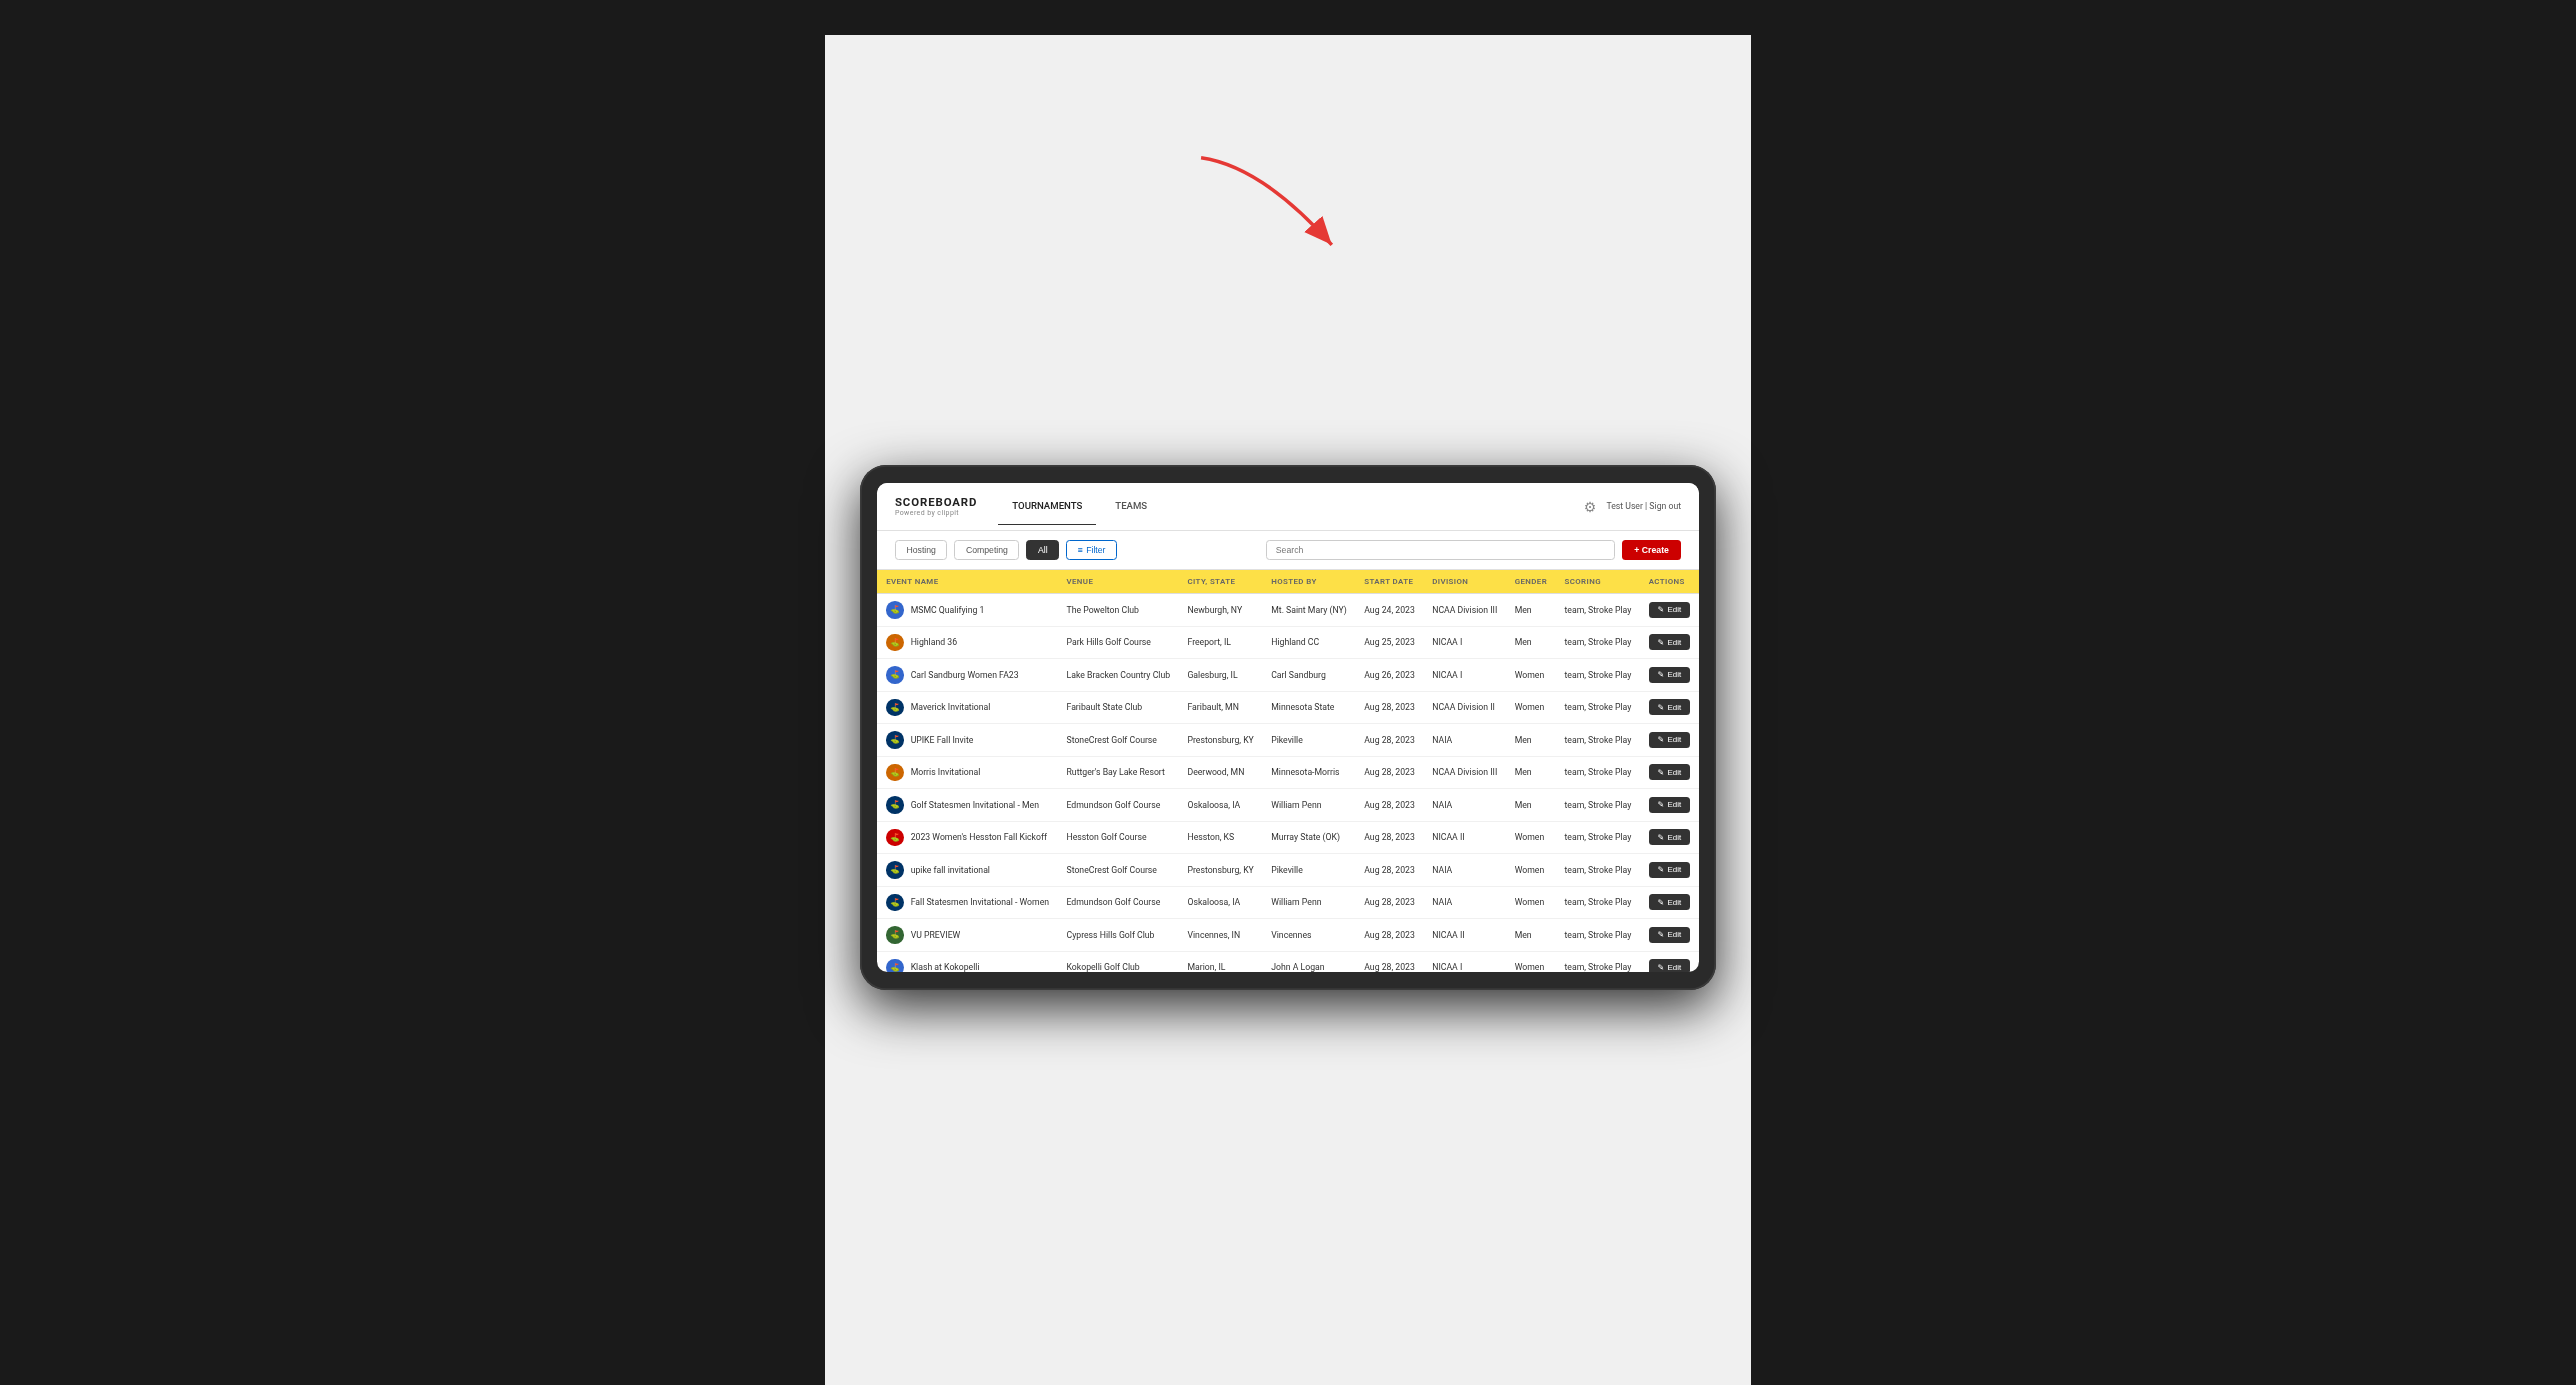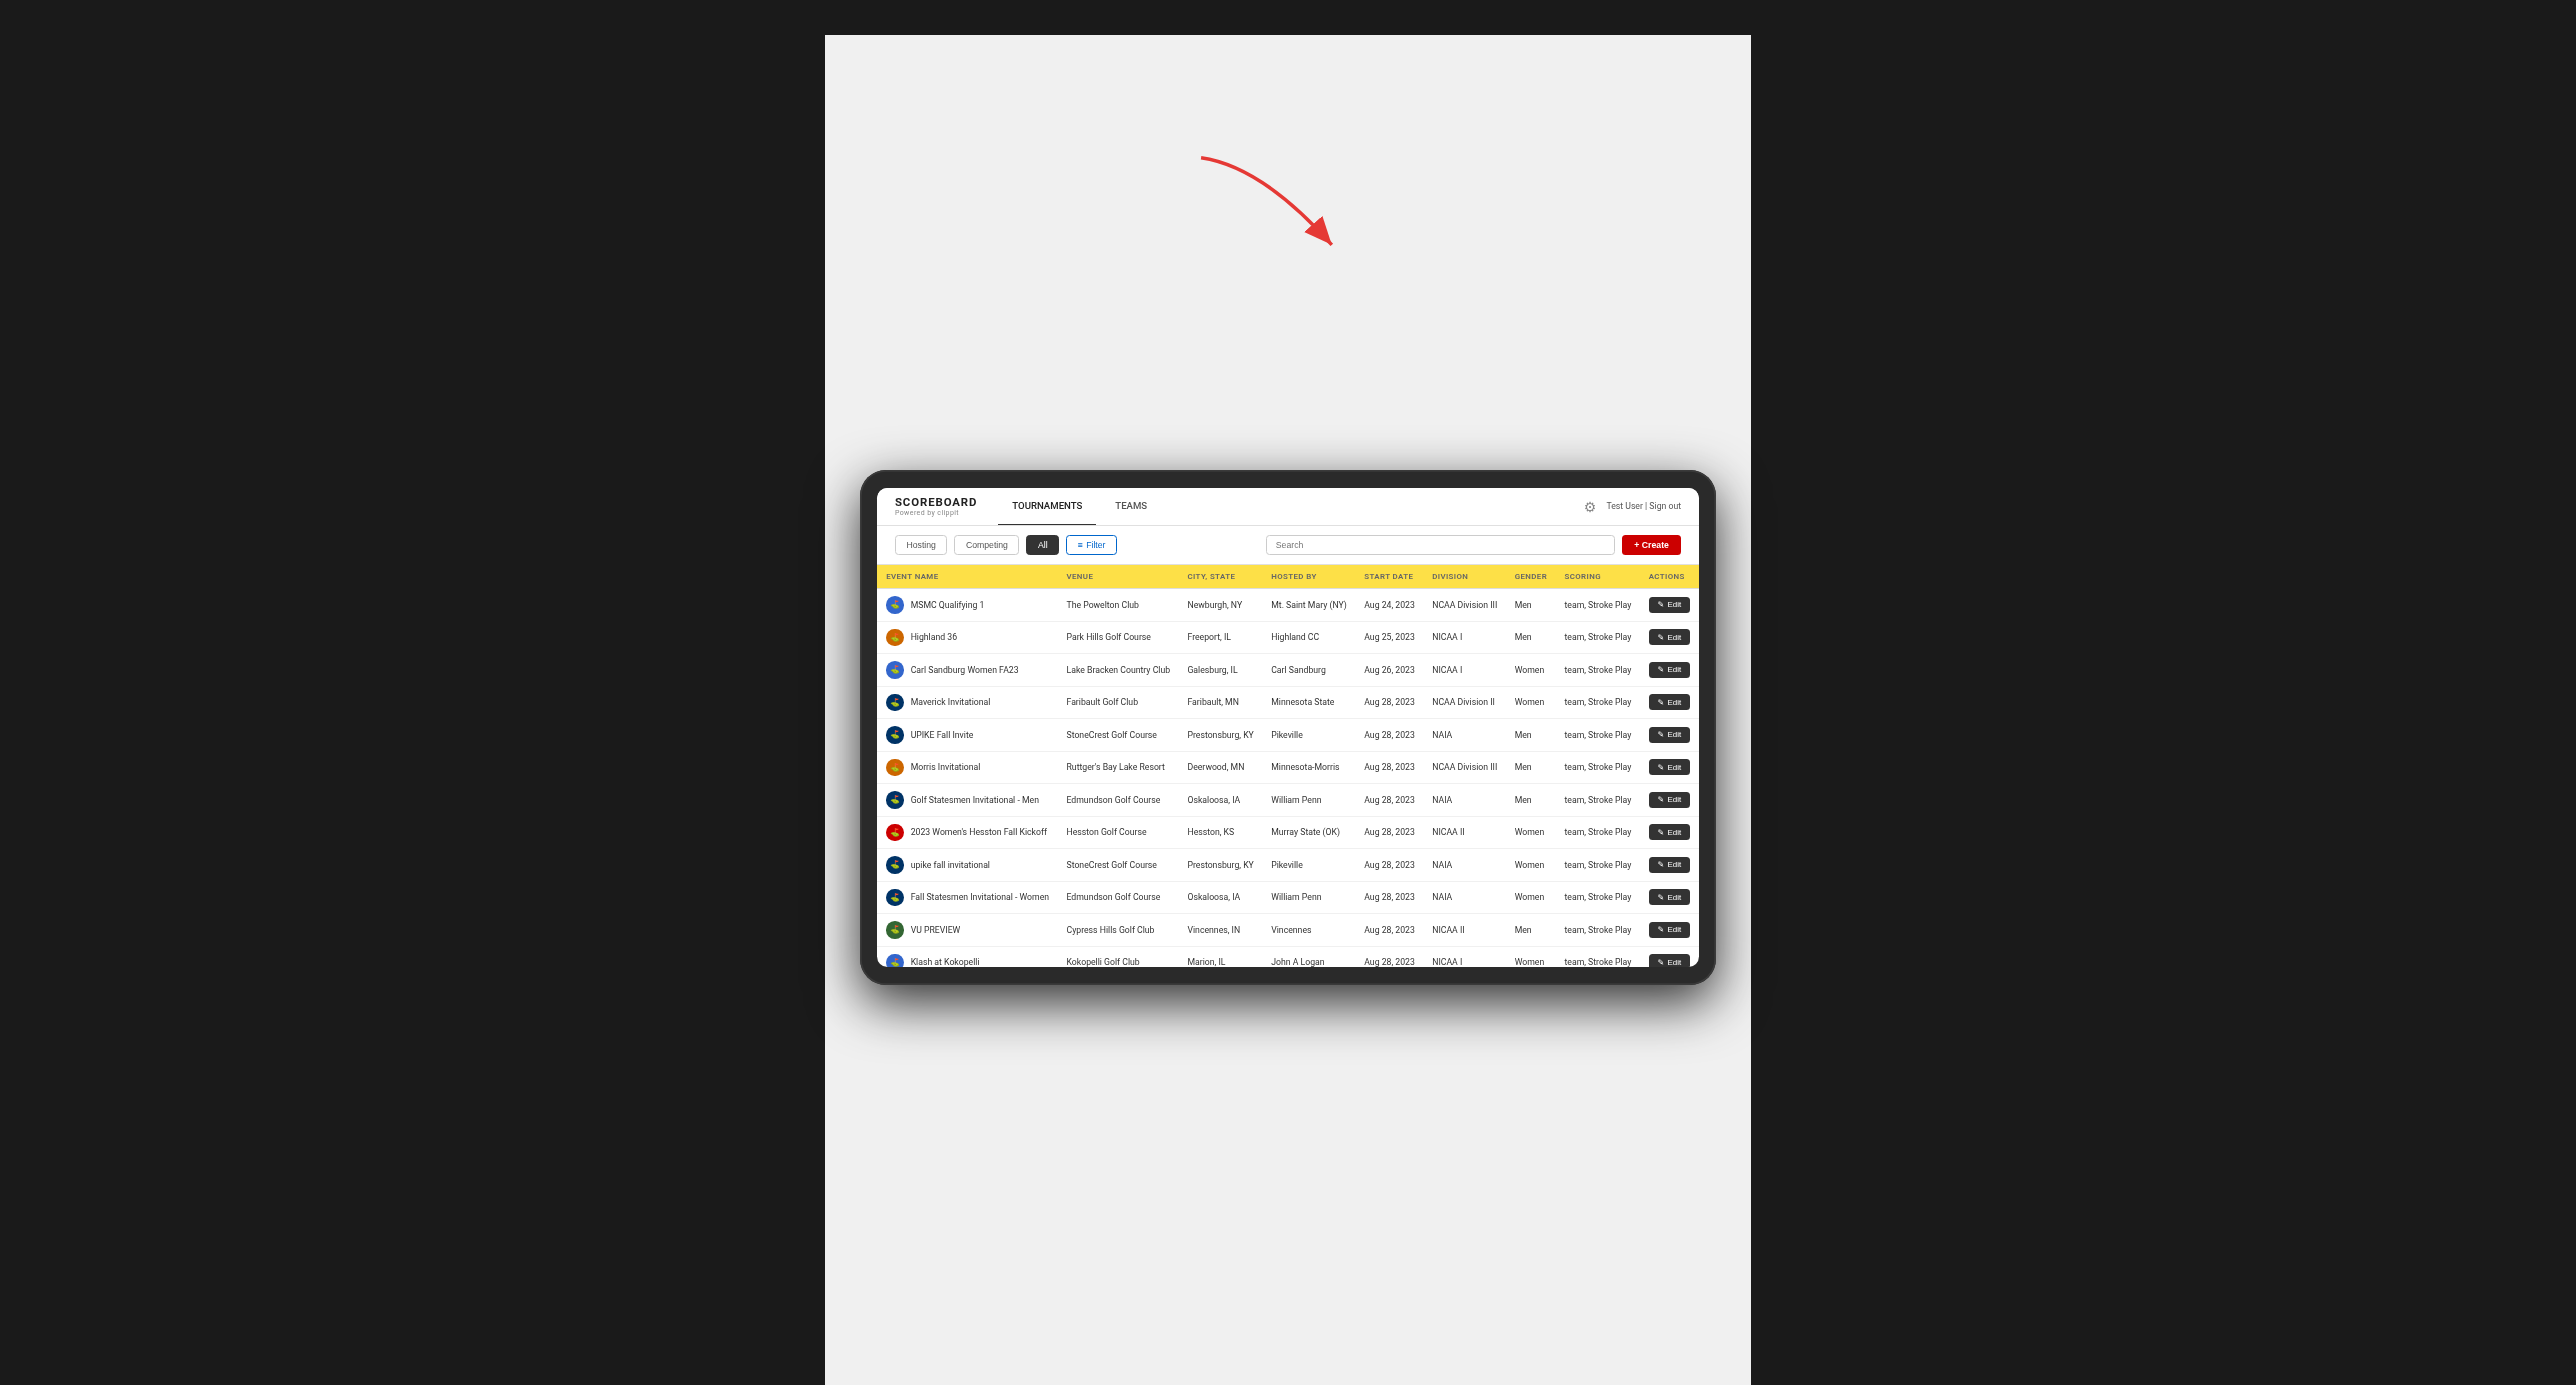--- a/index.html
+++ b/index.html
@@ -26,21 +26,21 @@
       overflow: hidden;
     }
 
     
     .navbar {
       background: #fff;
       border-bottom: 0.9px solid #e0e0e0;
       display: flex;
       align-items: center;
       padding: 0 17.5px;
-      height: 38px;
+      height: 48px;
     }
 
     .logo-area {
       display: flex;
       flex-direction: column;
       margin-right: 21px;
     }
 
     .logo-title {
       font-size: 11.4px;
@@ -402,21 +402,21 @@
       </button>
     </td>
   </tr>
               <tr>
     <td>
       <div class="event-name-cell">
         <div class="event-icon navy">⛳</div>
         <span>Maverick Invitational</span>
       </div>
     </td>
-    <td>Faribault Golf Club</td>
+    <td>Faribault State Club</td>
     <td>Faribault, MN</td>
     <td>Minnesota State</td>
     <td>Aug 28, 2023</td>
     <td>NCAA Division II</td>
     <td>Women</td>
     <td>team, Stroke Play</td>
     <td>
       <button class="edit-btn">
         <span>✎</span>
         <span>Edit</span>

